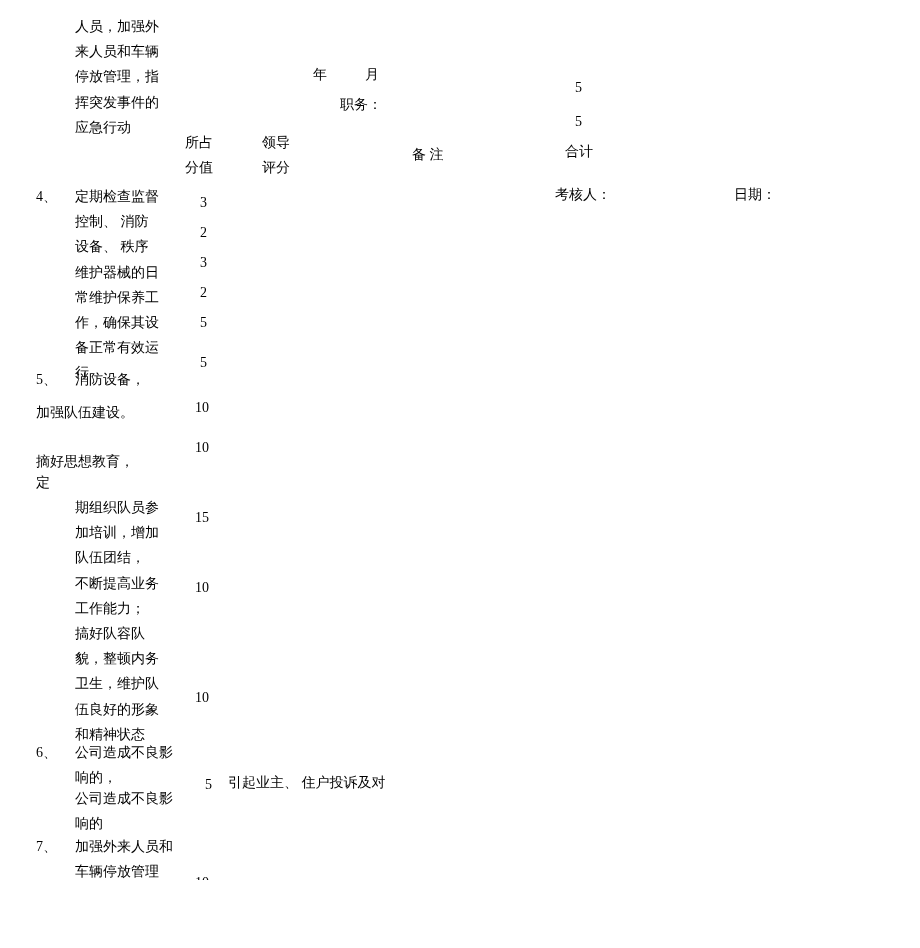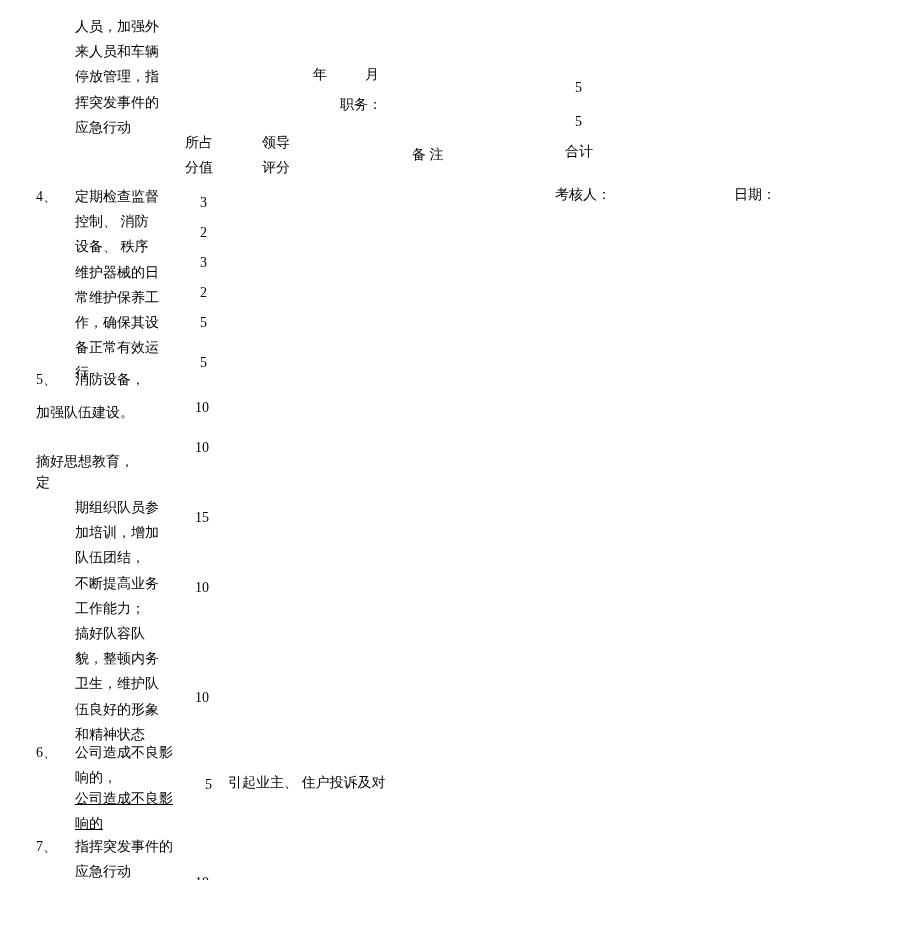--- a/index.html
+++ b/index.html
@@ -19,24 +19,24 @@
   <div class="txt" style="left:36px; top:367px;">5、</div>
   <div class="txt" style="left:75px; top:367px;">消防设备，</div>
   <div class="txt" style="left:36px; top:400px;">加强队伍建设。</div>
   <div class="txt" style="left:36px; top:449px;">摘好思想教育，</div>
   <div class="txt" style="left:36px; top:470px;">定</div>
   <div class="txt" style="left:75px; top:495px; width:85px; white-space:normal;">期组织队员参加培训，增加队伍团结， 不断提高业务工作能力； 搞好队容队貌，整顿内务卫生，维护队伍良好的形象和精神状态</div>
 
   <div class="txt" style="left:36px; top:740px;">6、</div>
   <div class="txt" style="left:75px; top:740px; width:100px; white-space:normal;">公司造成不良影响的，</div>
   <div class="txt" style="left:228px; top:770px;">引起业主、  住户投诉及对</div>
-  <div class="txt" style="left:75px; top:786px; width:100px; white-space:normal;text-decoration:underline;">公司造成不良影响的</div>
+  <div class="txt" style="left:75px; top:786px; width:100px; white-space:normal;">公司造成不良影响的</div>
 
   <div class="txt" style="left:36px; top:834px;">7、</div>
-  <div class="txt" style="left:75px; top:834px; width:100px; white-space:normal;">指挥突发事件的应急行动</div>
+  <div class="txt" style="left:75px; top:834px; width:100px; white-space:normal;">加强外来人员和车辆停放管理</div>
 
   <div class="txt" style="left:185px; top:130px;text-align:right;">所占</div>
   <div class="txt" style="left:185px; top:155px;">分值</div>
   <div class="txt" style="left:262px; top:130px;">领导</div>
   <div class="txt" style="left:262px; top:155px;">评分</div>
   <div class="txt" style="left:412px; top:142px;">备 注</div>
 
   <div class="txt" style="left:200px; top:190px;">3</div>
   <div class="txt" style="left:200px; top:220px;">2</div>
   <div class="txt" style="left:200px; top:250px;">3</div>

